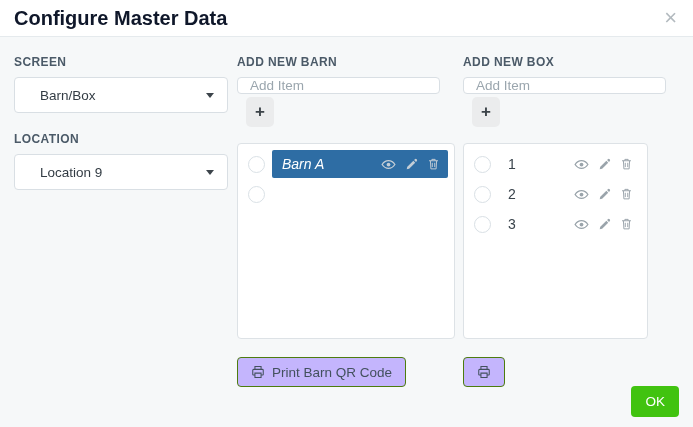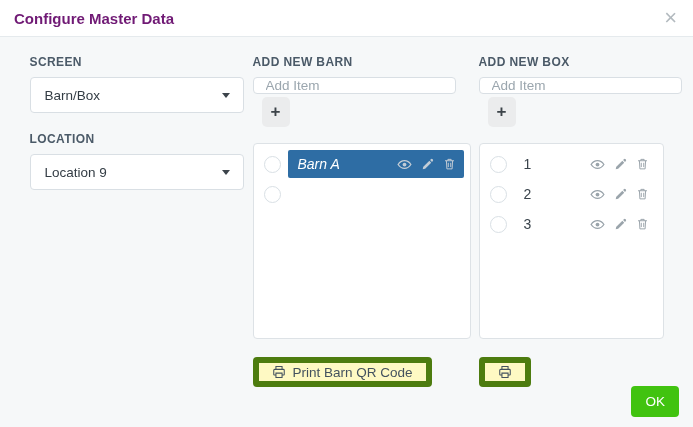--- a/index.html
+++ b/index.html
@@ -13,38 +13,37 @@
   .modal-header {
     height: 37px;
     background: #ffffff;
     border-bottom: 1px solid #e5eaed;
     display: flex;
     align-items: center;
     justify-content: space-between;
     padding: 0 16px 0 14px;
   }
   .modal-title {
-    font-size: 15px;
+    font-size: 20px;
     font-weight: 700;
-    color: #701a75;
+    color: #0f172a;
   }
   .close-x {
     color: #b3babf;
     font-size: 22px;
     line-height: 1;
     cursor: pointer;
     user-select: none;
   }
   .modal-body {
     position: relative;
     height: 390px;
     background: #f6f8f9;
     padding: 14px;
     display: flex;
-    justify-content: center;
   }
   .col1 { width: 214px; margin-right: 9px; }
   .col2 { width: 218px; margin-right: 8px; }
   .col3 { width: 185px; }
   .section-label {
     margin-top: 4px;
     height: 14px;
     line-height: 14px;
     font-size: 12px;
     font-weight: 700;
@@ -54,21 +53,21 @@
   .label-2 { margin-top: 19px; }
   .select {
     margin-top: 8px;
     height: 36px;
     background: #fff;
     border: 1px solid #d9dfe4;
     border-radius: 4px;
     display: flex;
     align-items: center;
     justify-content: space-between;
-    padding: 0 13px 0 14px;
+    padding: 0 13px 0 25px;
     font-size: 13.5px;
     color: #333c44;
     cursor: pointer;
   }
   .caret {
     width: 0; height: 0;
     border-left: 4.5px solid transparent;
     border-right: 4.5px solid transparent;
     border-top: 5.5px solid #3c444b;
   }
@@ -136,22 +135,22 @@
   .row-label { flex: 1; font-size: 14px; color: #39434b; }
   .icons { display: flex; align-items: center; gap: 9px; color: #9aa4ab; }
   .ic { display: inline-flex; cursor: pointer; }
   .ic svg { display: block; }
   .row-main.selected { background: #2e6da4; font-style: italic; }
   .row-main.selected .row-label { color: #ffffff; }
   .row-main.selected .icons { color: #c3cdd6; }
   .print-btn {
     margin-top: 18px;
     height: 30px;
-    background: #fef9c3;
-    border: 6px solid #4d7c0f;
+    background: #c4b5fd;
+    border: 1px solid #4d7c0f;
     border-radius: 4px;
     display: inline-flex;
     align-items: center;
     gap: 7px;
     padding: 0 13px;
     font-size: 13.5px;
     color: #43515e;
     cursor: pointer;
   }
   .ok-btn {

